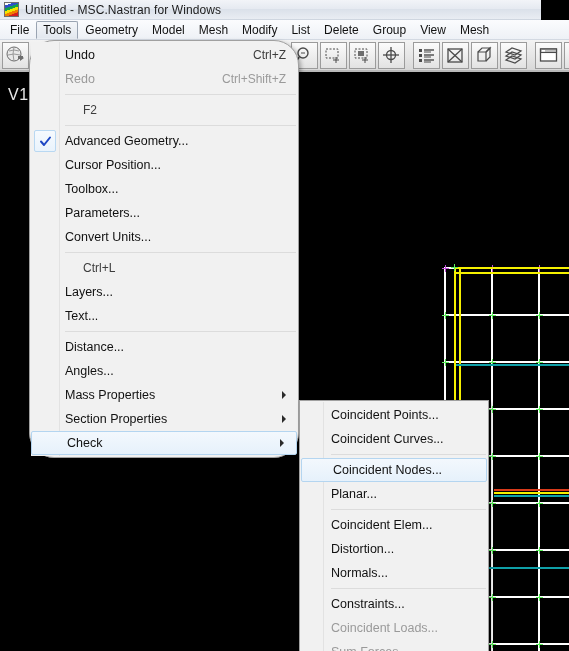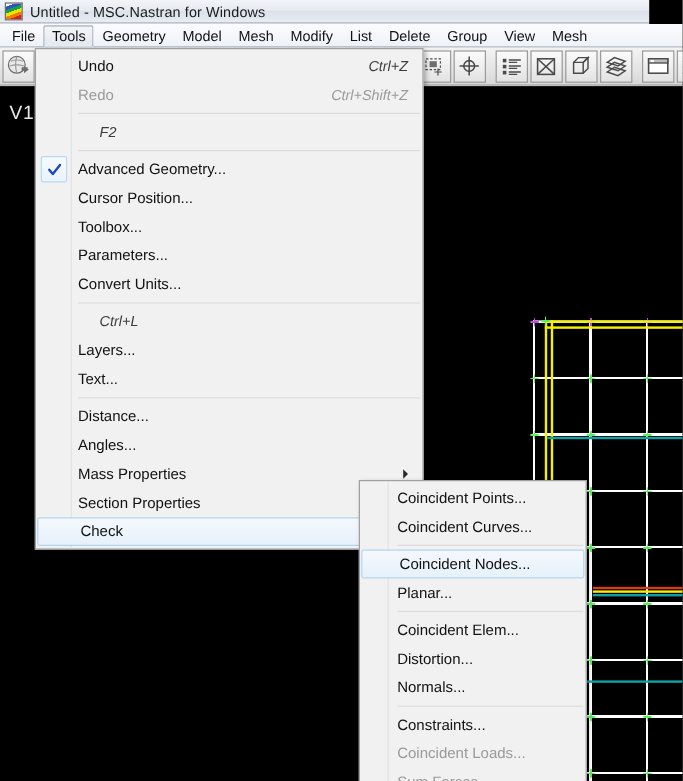--- a/index.html
+++ b/index.html
@@ -120,21 +120,21 @@
 
   
   .menu {
     position: absolute;
     background: #f1f1f1;
     border: 1px solid #a0a0a0;
     box-shadow: 2px 2px 4px rgba(0,0,0,.30);
     padding: 2px 0;
     z-index: 40;
   }
-  .menu.tools { left: 29px; top: 40px; width: 324px; }
+  .menu.tools { left: 29px; top: 40px; width: 270px; border-radius: 25px; }
   .menu.check { left: 299px; top: 400px; width: 190px; }
   .menu-gutter {
     position: absolute; left: 1px; top: 1px; bottom: 1px; width: 29px;
     background: #f1f1f1; border-right: 1px solid #e2e2e2;
   }
   .menu.check .menu-gutter { width: 23px; }
   .mi {
     position: relative; display: flex; align-items: center;
     height: 24px; padding-left: 35px; padding-right: 12px;
     font-size: 12.5px; color: #111; white-space: nowrap;
@@ -143,21 +143,21 @@
   .menu.check .mi { padding-left: 31px; }
   .mi.disabled { color: #9a9a9a; }
   .mi.sel {
     background: linear-gradient(to bottom,#f3f8fd 0%, #e6f1fb 100%);
     border: 1px solid #b4d5f0;
     border-radius: 2px;
     margin: 0 1px;
     height: 24px;
   }
   .mi .label { flex: 1 1 auto; }
-  .mi .accel { color: #3d3d3d; font-size: 12px; margin-left: 18px; font-style: italic; }
+  .mi .accel { color: #3d3d3d; font-size: 12px; margin-left: 18px; }
   .mi.disabled .accel { color: #9a9a9a; }
   .sep {
     height: 1px; background: #dcdcdc; margin: 3px 2px 3px 35px; position: relative; z-index: 2;
   }
   .menu.check .sep { margin-left: 31px; }
   .arrow {
     width: 0; height: 0; margin-left: 10px;
     border-left: 4.5px solid #2a2a2a;
     border-top: 4px solid transparent;
     border-bottom: 4px solid transparent;

